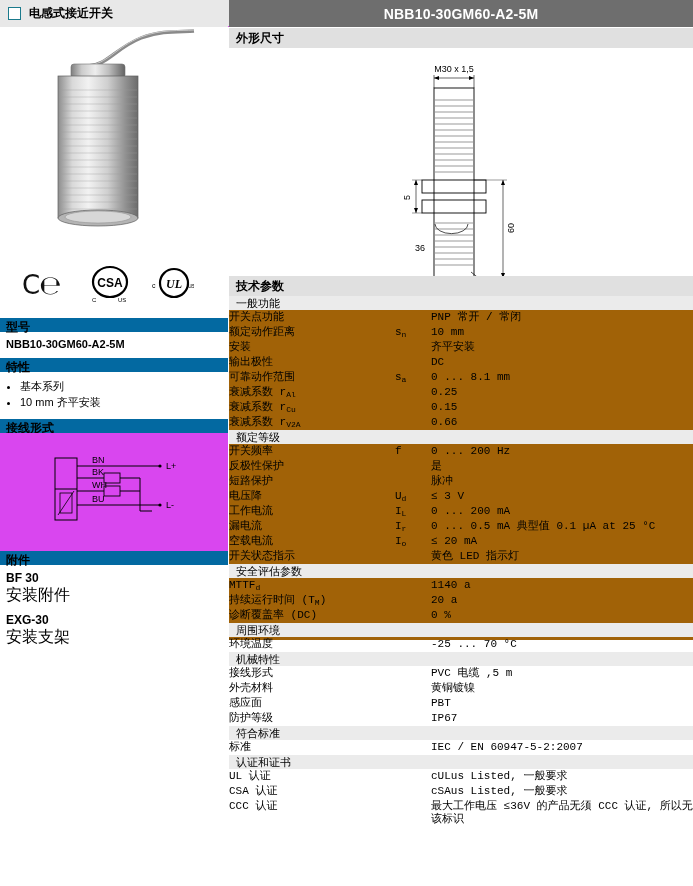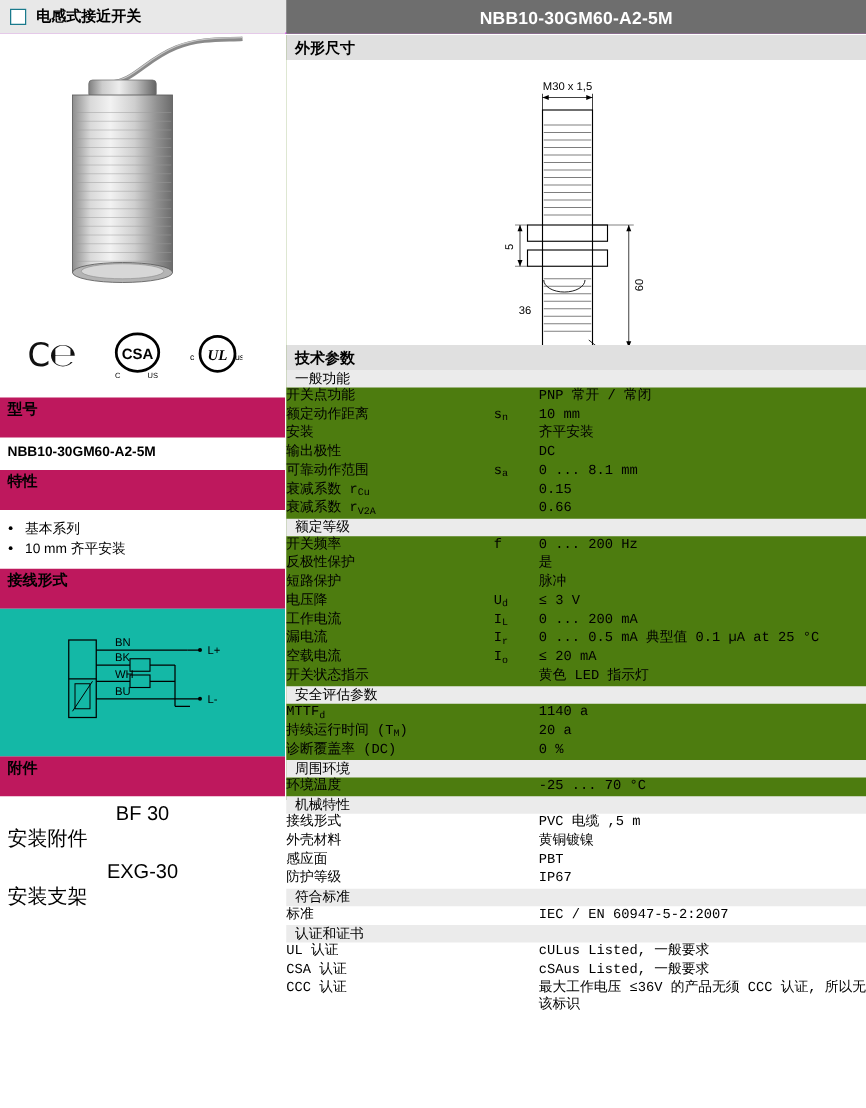--- a/index.html
+++ b/index.html
@@ -96,57 +96,57 @@
     width: 44px; height: 44px;
   }
   .ul-mark {
     position: absolute;
     left: 150px; top: 6px;
     width: 44px; height: 44px;
   }
 
   
   .lbar {
-    background: #be185d;
-    height: 32px;
+    background: #0369a1;
+    height: 14px;
     line-height: 19px;
     padding-left: 6px;
     font-weight: bold;
     font-size: 12px;
     color: #000;
     margin-bottom: 0;
   }
   .lbody {
     padding: 6px 6px 8px 6px;
     font-size: 11px;
   }
   .lbody .model-name { font-weight: bold; font-size: 11px; }
   .lbody ul { margin: 0; padding-left: 14px; }
   .lbody ul li { margin: 1px 0; }
 
   
   .wiring {
     position: relative;
     width: 228px;
     height: 118px;
-    background: #14b8a6;
+    background: #d946ef;
   }
 
   
   .acc-item { margin-bottom: 7px; }
-  .acc-name { font-weight: normal; font-size: 16px; text-align: center; }
+  .acc-name { font-weight: bold; font-size: 12px; }
   .acc-desc { font-size: 16px; }
 
   
   .right-col {
     position: absolute;
     left: 229px; top: 28px;
     width: 464px;
     height: 612px;
-    background: #4d7c0f;
+    background: #a16207;
   }
   .rbar {
     background: #e0e0e0;
     height: 20px;
     line-height: 20px;
     padding-left: 7px;
     font-weight: bold;
     font-size: 12px;
   }
   .dim-area {
@@ -431,20 +431,25 @@
             <td class="pname">输出极性</td>
             <td class="psym"></td>
             <td class="pval">DC</td>
           </tr>
           <tr>
             <td class="pname">可靠动作范围</td>
             <td class="psym">s<sub>a</sub></td>
             <td class="pval">0 ... 8.1 mm</td>
           </tr>
           <tr>
+            <td class="pname">衰减系数 r<sub>Al</sub></td>
+            <td class="psym"></td>
+            <td class="pval">0.25</td>
+          </tr>
+          <tr>
             <td class="pname">衰减系数 r<sub>Cu</sub></td>
             <td class="psym"></td>
             <td class="pval">0.15</td>
           </tr>
           <tr>
             <td class="pname">衰减系数 r<sub>V2A</sub></td>
             <td class="psym"></td>
             <td class="pval">0.66</td>
           </tr>
         </tbody>

